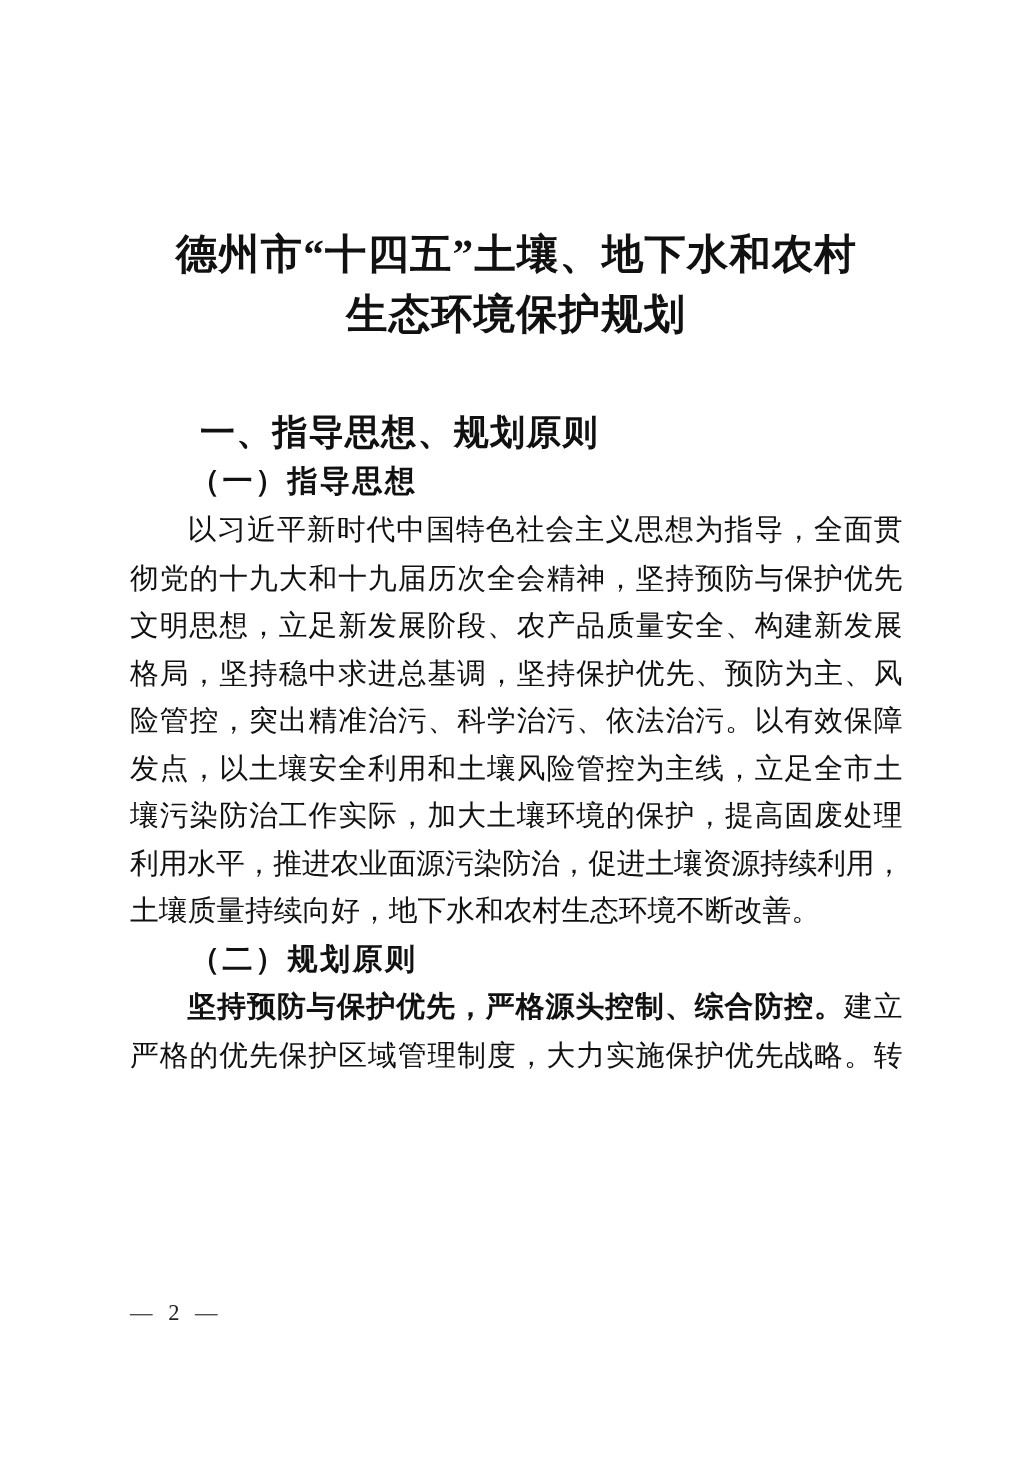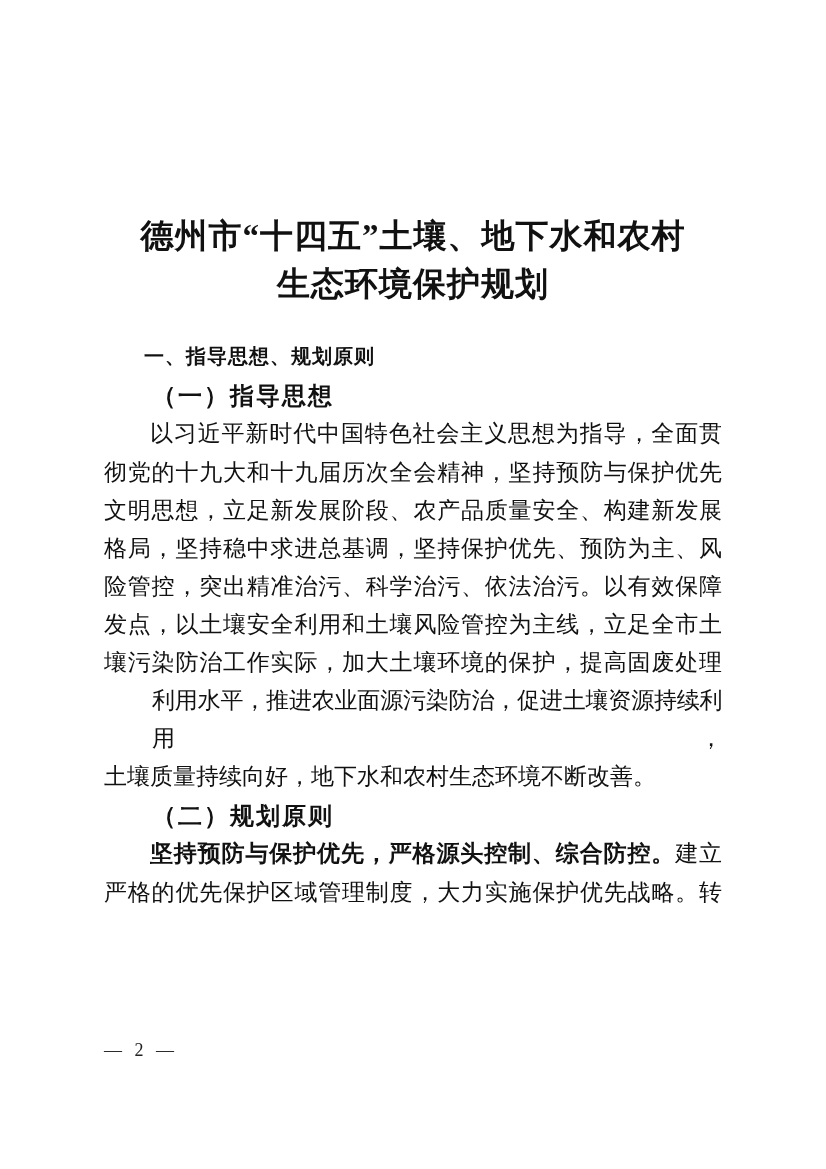--- a/index.html
+++ b/index.html
@@ -22,25 +22,24 @@
     top: 0;
     width: 618px;
   }
   .doc-title {
     padding-top: 180px;
     text-align: center;
     font-size: 33px;
     font-weight: bold;
     line-height: 48px;
     letter-spacing: 1px;
-    margin-top: 32px;
   }
   .heading-1 {
-    margin-top: 28px;
-    font-size: 20px;
+    margin-top: 50px;
+    font-size: 28px;
     font-weight: bold;
     font-family: "Liberation Sans", "DejaVu Sans", sans-serif;
     text-indent: 2em;
     line-height: 40px;
     letter-spacing: 1px;
   }
   .heading-2 {
     font-size: 24px;
     font-weight: 600;
     text-indent: 2em;
@@ -55,21 +54,20 @@
   }
   .line.indent {
     text-indent: 2em;
     font-family: Liberation Mono, monospace;
   }
   .line.para-end {
     text-align-last: left;
   }
   .line.tight {
     letter-spacing: -0.6px;
-    margin-left: 48px;
   }
   .lead-bold {
     font-weight: bold;
   }
   .footer-page-num {
     position: absolute;
     left: 104px;
     top: 1040px;
     font-size: 18px;
     letter-spacing: 4px;

